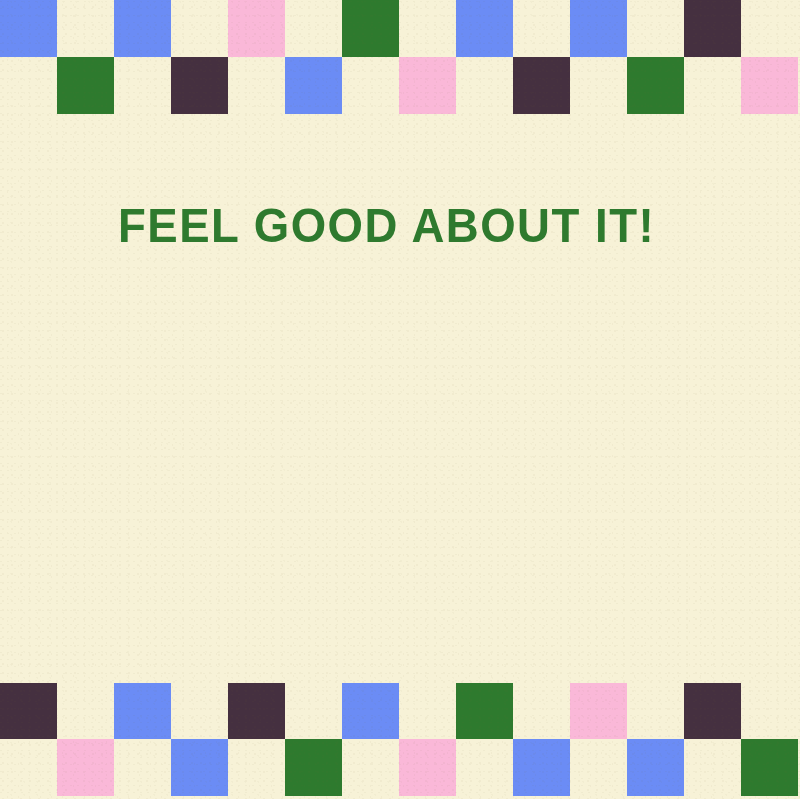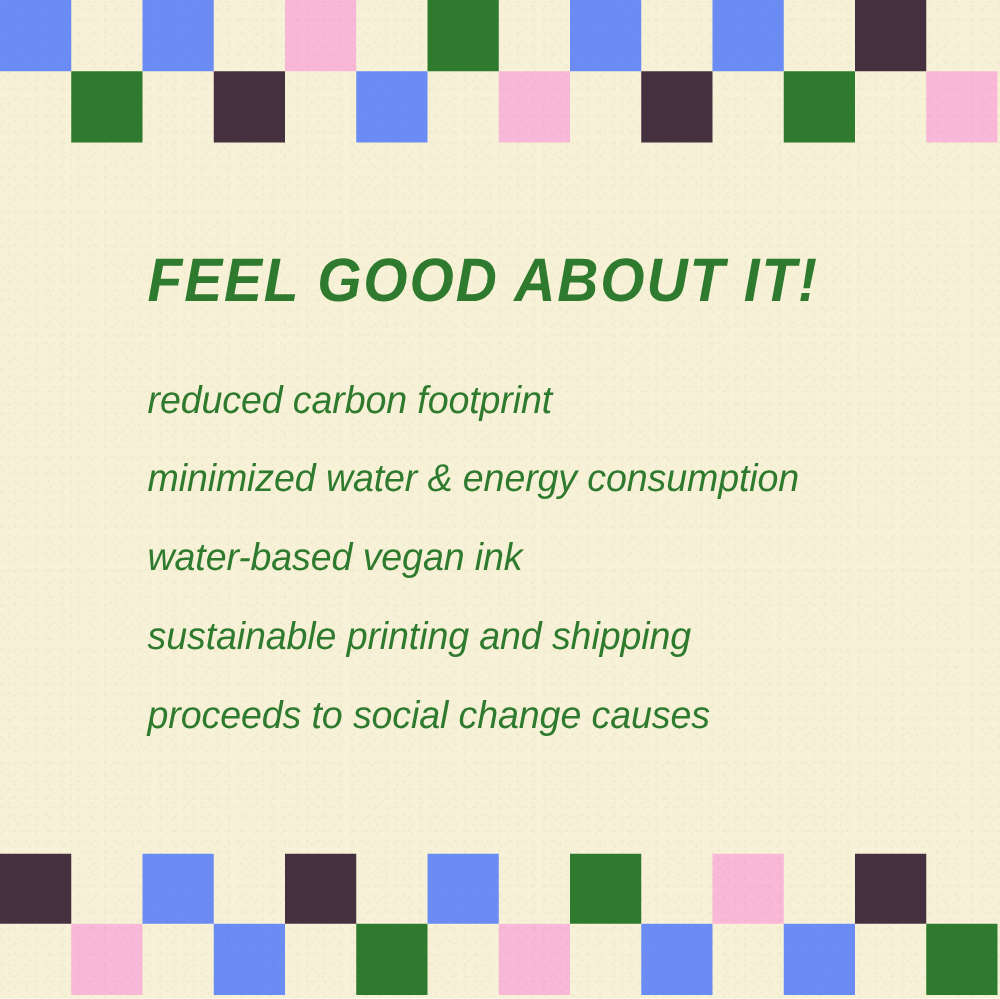--- a/index.html
+++ b/index.html
@@ -9,21 +9,20 @@
   }
   body {
     font-family: "Liberation Sans", sans-serif;
   }
   #poster {
     position: relative;
     width: 800px;
     height: 799px;
     overflow: hidden;
     background: #F7F2D7;
-    font-style: italic;
   }
   
   #poster::after {
     content: "";
     position: absolute;
     inset: 0;
     pointer-events: none;
     opacity: .055;
     background-image:
       radial-gradient(circle at 12% 22%, rgba(120,110,60,.9) 0 1px, transparent 1px),
@@ -122,27 +121,20 @@
         <div class="cell" style="left: 399px; background: rgb(250, 184, 216);"></div>
         <div class="cell" style="left: 513px; background: rgb(69, 48, 64);"></div>
         <div class="cell" style="left: 627px; background: rgb(46, 122, 46);"></div>
         <div class="cell" style="left: 741px; background: rgb(250, 184, 216);"></div>
       </div>
   </div>
 
   <div class="content">
     <h1 class="heading" style="top:87px;">FEEL GOOD ABOUT IT!</h1>
 
-    <ul class="benefits" style="top:175px;">
-      <li class="benefit-item">reduced carbon footprint</li>
-      <li class="benefit-item">minimized water &amp; energy consumption</li>
-      <li class="benefit-item">water-based vegan ink</li>
-      <li class="benefit-item">sustainable printing and shipping</li>
-      <li class="benefit-item">proceeds to social change causes</li>
-    </ul>
   </div>
 
   <div class="band" id="band-bottom">
     <div class="band-row row-short">
         <div class="cell" style="left: 0px; background: rgb(69, 48, 64);"></div>
         <div class="cell" style="left: 114px; background: rgb(107, 140, 245);"></div>
         <div class="cell" style="left: 228px; background: rgb(69, 48, 64);"></div>
         <div class="cell" style="left: 342px; background: rgb(107, 140, 245);"></div>
         <div class="cell" style="left: 456px; background: rgb(46, 122, 46);"></div>
         <div class="cell" style="left: 570px; background: rgb(250, 184, 216);"></div>

